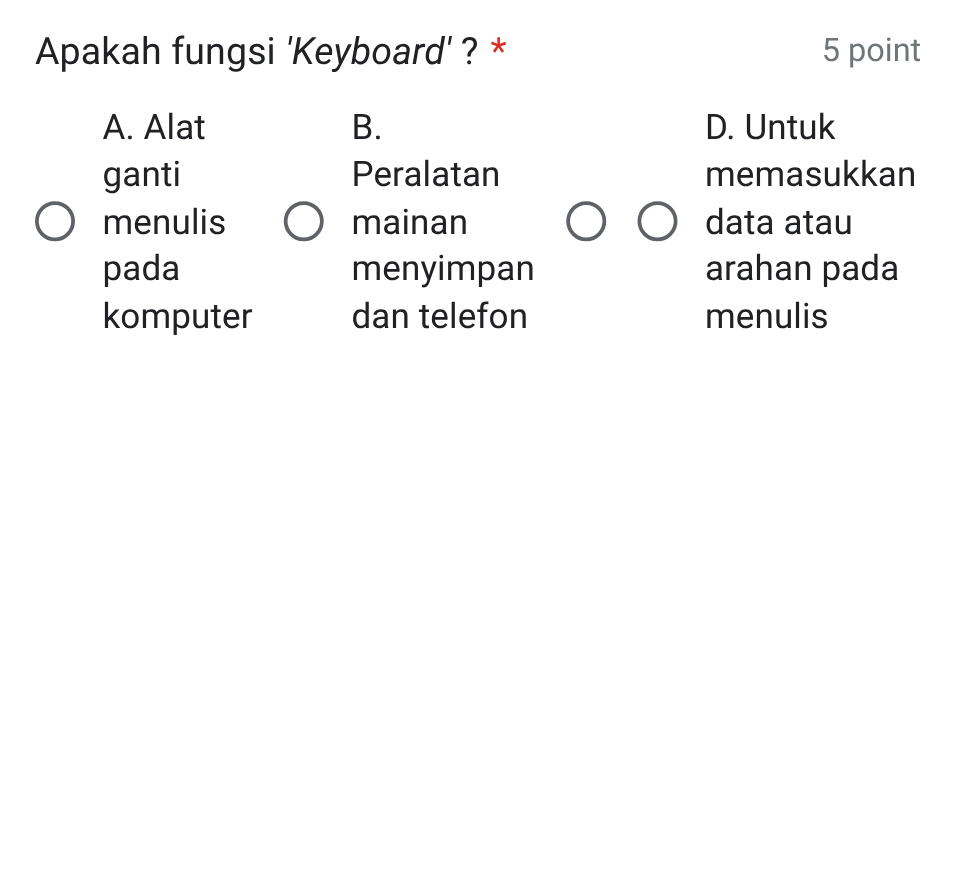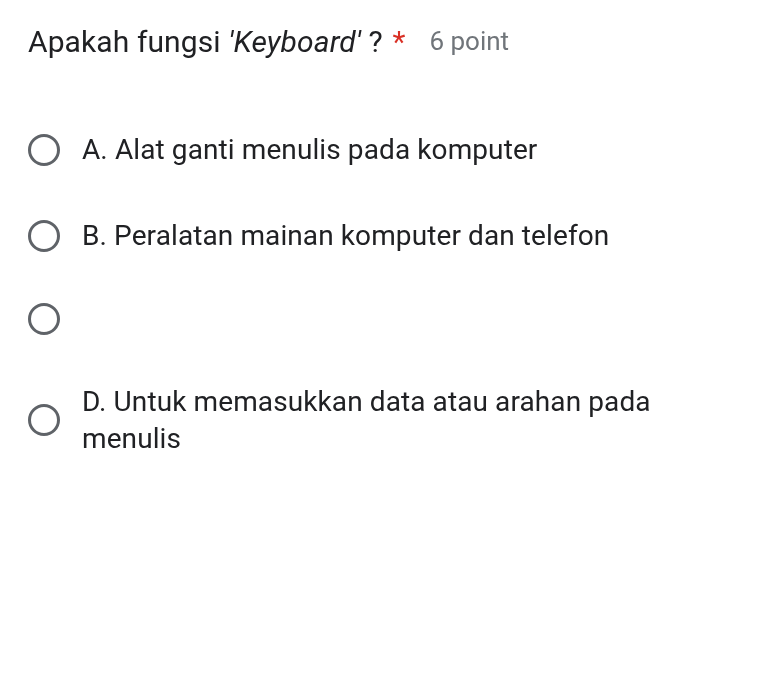--- a/index.html
+++ b/index.html
@@ -9,23 +9,23 @@
     }
     body {
       font-family: 'Roboto', Arial, sans-serif;
       background: #ffffff;
       padding: 24px 28px;
       width: 765px;
       color: #202124;
     }
     .question-header {
       display: flex;
-      justify-content: flex-start;
+      justify-content: space-between;
       align-items: flex-start;
-      margin-bottom: 72px;
+      margin-bottom: 24px;
     }
     .question-title {
       font-size: 30px;
       font-weight: 400;
       letter-spacing: 0.1px;
       color: #202124;
     }
     .question-title .italic {
       font-style: italic;
     }
@@ -36,22 +36,22 @@
     .points {
       font-size: 26px;
       color: #70757a;
       font-weight: 400;
       white-space: nowrap;
       margin-left: 24px;
       margin-top: 2px;
     }
     .options {
       display: flex;
-      flex-direction: column;
-      gap: 48px;
+      flex-direction: row;
+      gap: 25px;
     }
     .option {
       display: flex;
       align-items: center;
       gap: 22px;
       cursor: pointer;
     }
     .radio {
       width: 32px;
       height: 32px;
@@ -69,31 +69,31 @@
     }
   </style>
 </head>
 <body>
 
 <div class="question-header">
   <div class="question-title">
     <span>Apakah fungsi </span><span class="italic">'Keyboard'</span><span> ?</span>
     <span class="required">*</span>
   </div>
-  <div class="points">6 point</div>
+  <div class="points">5 point</div>
 </div>
 
 <div class="options">
   <div class="option">
     <div class="radio"></div>
     <div class="option-label">A. Alat ganti menulis pada komputer</div>
   </div>
   <div class="option">
     <div class="radio"></div>
-    <div class="option-label">B. Peralatan mainan komputer  dan telefon</div>
+    <div class="option-label">B. Peralatan mainan menyimpan  dan telefon</div>
   </div>
   <div class="option">
     <div class="radio"></div>
   </div>
   <div class="option">
     <div class="radio"></div>
     <div class="option-label">D. Untuk memasukkan data atau arahan pada menulis</div>
   </div>
 </div>
 

